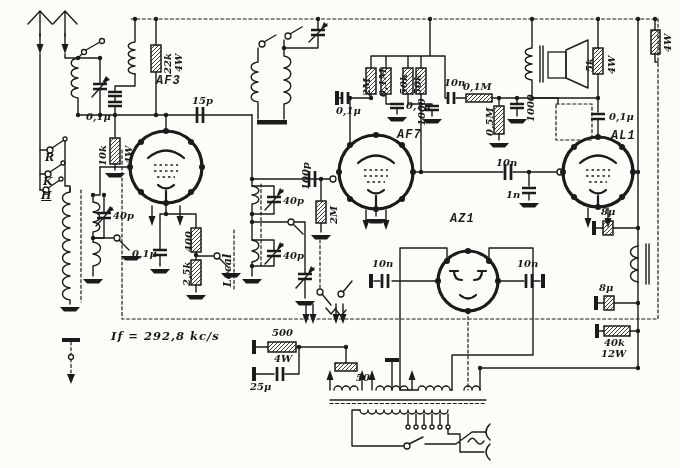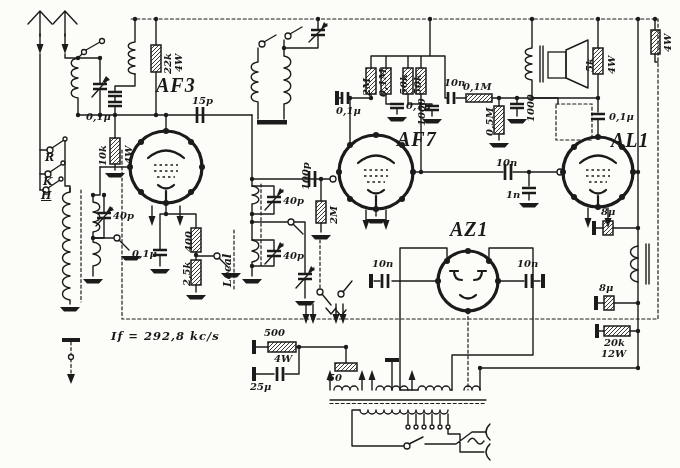--- a/index.html
+++ b/index.html
@@ -11,21 +11,21 @@
   .cb{fill:none;stroke:#1b1b1b;stroke-width:2.7;stroke-linecap:butt;}
   .tube{fill:none;stroke:#1b1b1b;stroke-width:3.2;}
   .tin{fill:none;stroke:#1b1b1b;stroke-width:2.2;stroke-linecap:round;}
   .grid{fill:none;stroke:#1b1b1b;stroke-width:1.5;stroke-dasharray:2.5,3;}
   .res{fill:url(#hat);stroke:#1b1b1b;stroke-width:1.5;}
   .d{fill:#1b1b1b;}
   .oc{fill:#fcfcf9;stroke:#1b1b1b;stroke-width:1.3;}
   .lbl{position:absolute;font-style:italic;font-weight:700;font-size:10px;color:#1a1a1a;
        white-space:nowrap;line-height:1;}
   .rot{transform:rotate(-90deg);transform-origin:0 0;}
-  .tlbl{font-family:Liberation Serif, serif;font-size:20px;letter-spacing:1px;}
+  .tlbl{font-family:Liberation Mono, monospace;font-size:12px;letter-spacing:1px;}
   .band{font-size:11px;}
   .u{text-decoration:underline;}
   .capt{font-size:11.5px;letter-spacing:1px;}
 </style>
 </head>
 <body>
 
 <div class="sheet">
 <svg width="680" height="468" viewBox="0 0 680 468">
 <defs>
@@ -451,23 +451,23 @@
 <span class="lbl rot" style="left:526px;top:122px">1000</span>
 <span class="lbl" style="left:496px;top:158px">10n</span>
 <span class="lbl" style="left:506px;top:190px">1n</span>
 <span class="lbl rot" style="left:585px;top:72px">5k</span>
 <span class="lbl rot" style="left:607px;top:74px">4W</span>
 <span class="lbl" style="left:609px;top:112px">0,1μ</span>
 <span class="lbl tlbl" style="left:611px;top:130px">AL1</span>
 <span class="lbl rot" style="left:663px;top:52px">4W</span>
 <span class="lbl" style="left:601px;top:207px">8μ</span>
 <span class="lbl" style="left:599px;top:283px">8μ</span>
-<span class="lbl" style="left:604px;top:338px">20k</span>
+<span class="lbl" style="left:604px;top:338px">40k</span>
 <span class="lbl" style="left:601px;top:349px">12W</span>
-<span class="lbl tlbl" style="left:450px;top:219px">AZ1</span>
+<span class="lbl tlbl" style="left:450px;top:213px">AZ1</span>
 <span class="lbl" style="left:372px;top:259px">10n</span>
 <span class="lbl" style="left:517px;top:259px">10n</span>
-<span class="lbl" style="left:264px;top:328px">500</span>
+<span class="lbl" style="left:272px;top:328px">500</span>
 <span class="lbl" style="left:274px;top:354px">4W</span>
 <span class="lbl" style="left:250px;top:382px">25μ</span>
-<span class="lbl" style="left:328px;top:373px">50</span>
+<span class="lbl" style="left:356px;top:373px">50</span>
 <span class="lbl capt" style="left:111px;top:331px">If = 292,8 kc/s</span>
 </div>
 
 </body></html>

